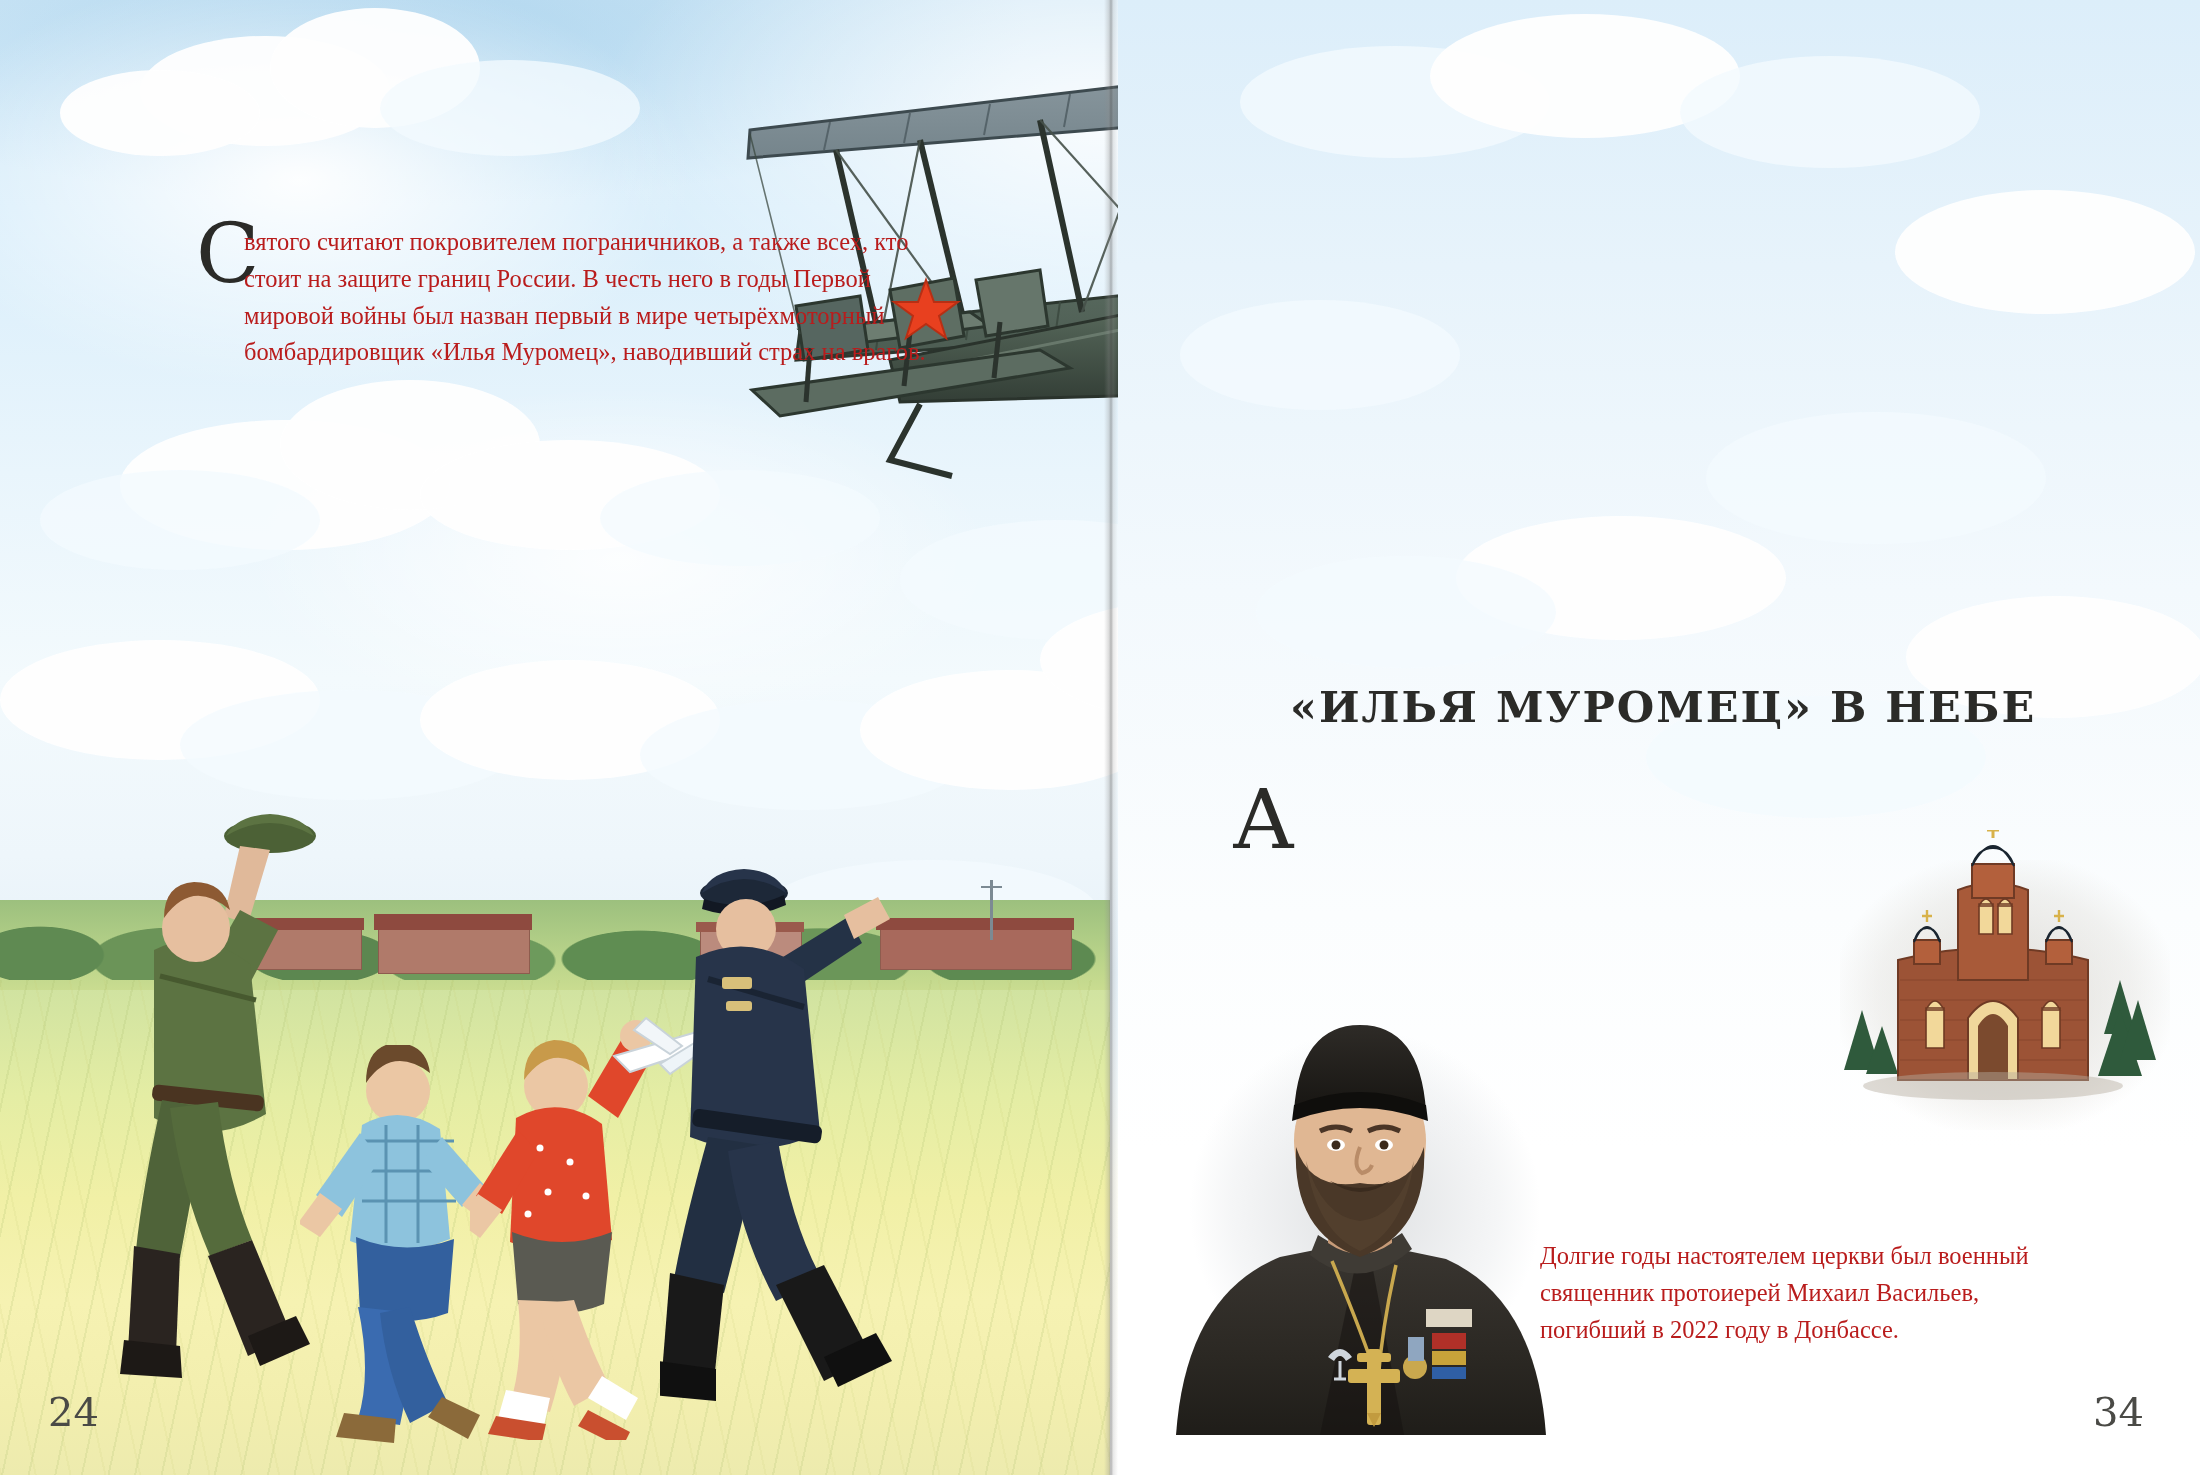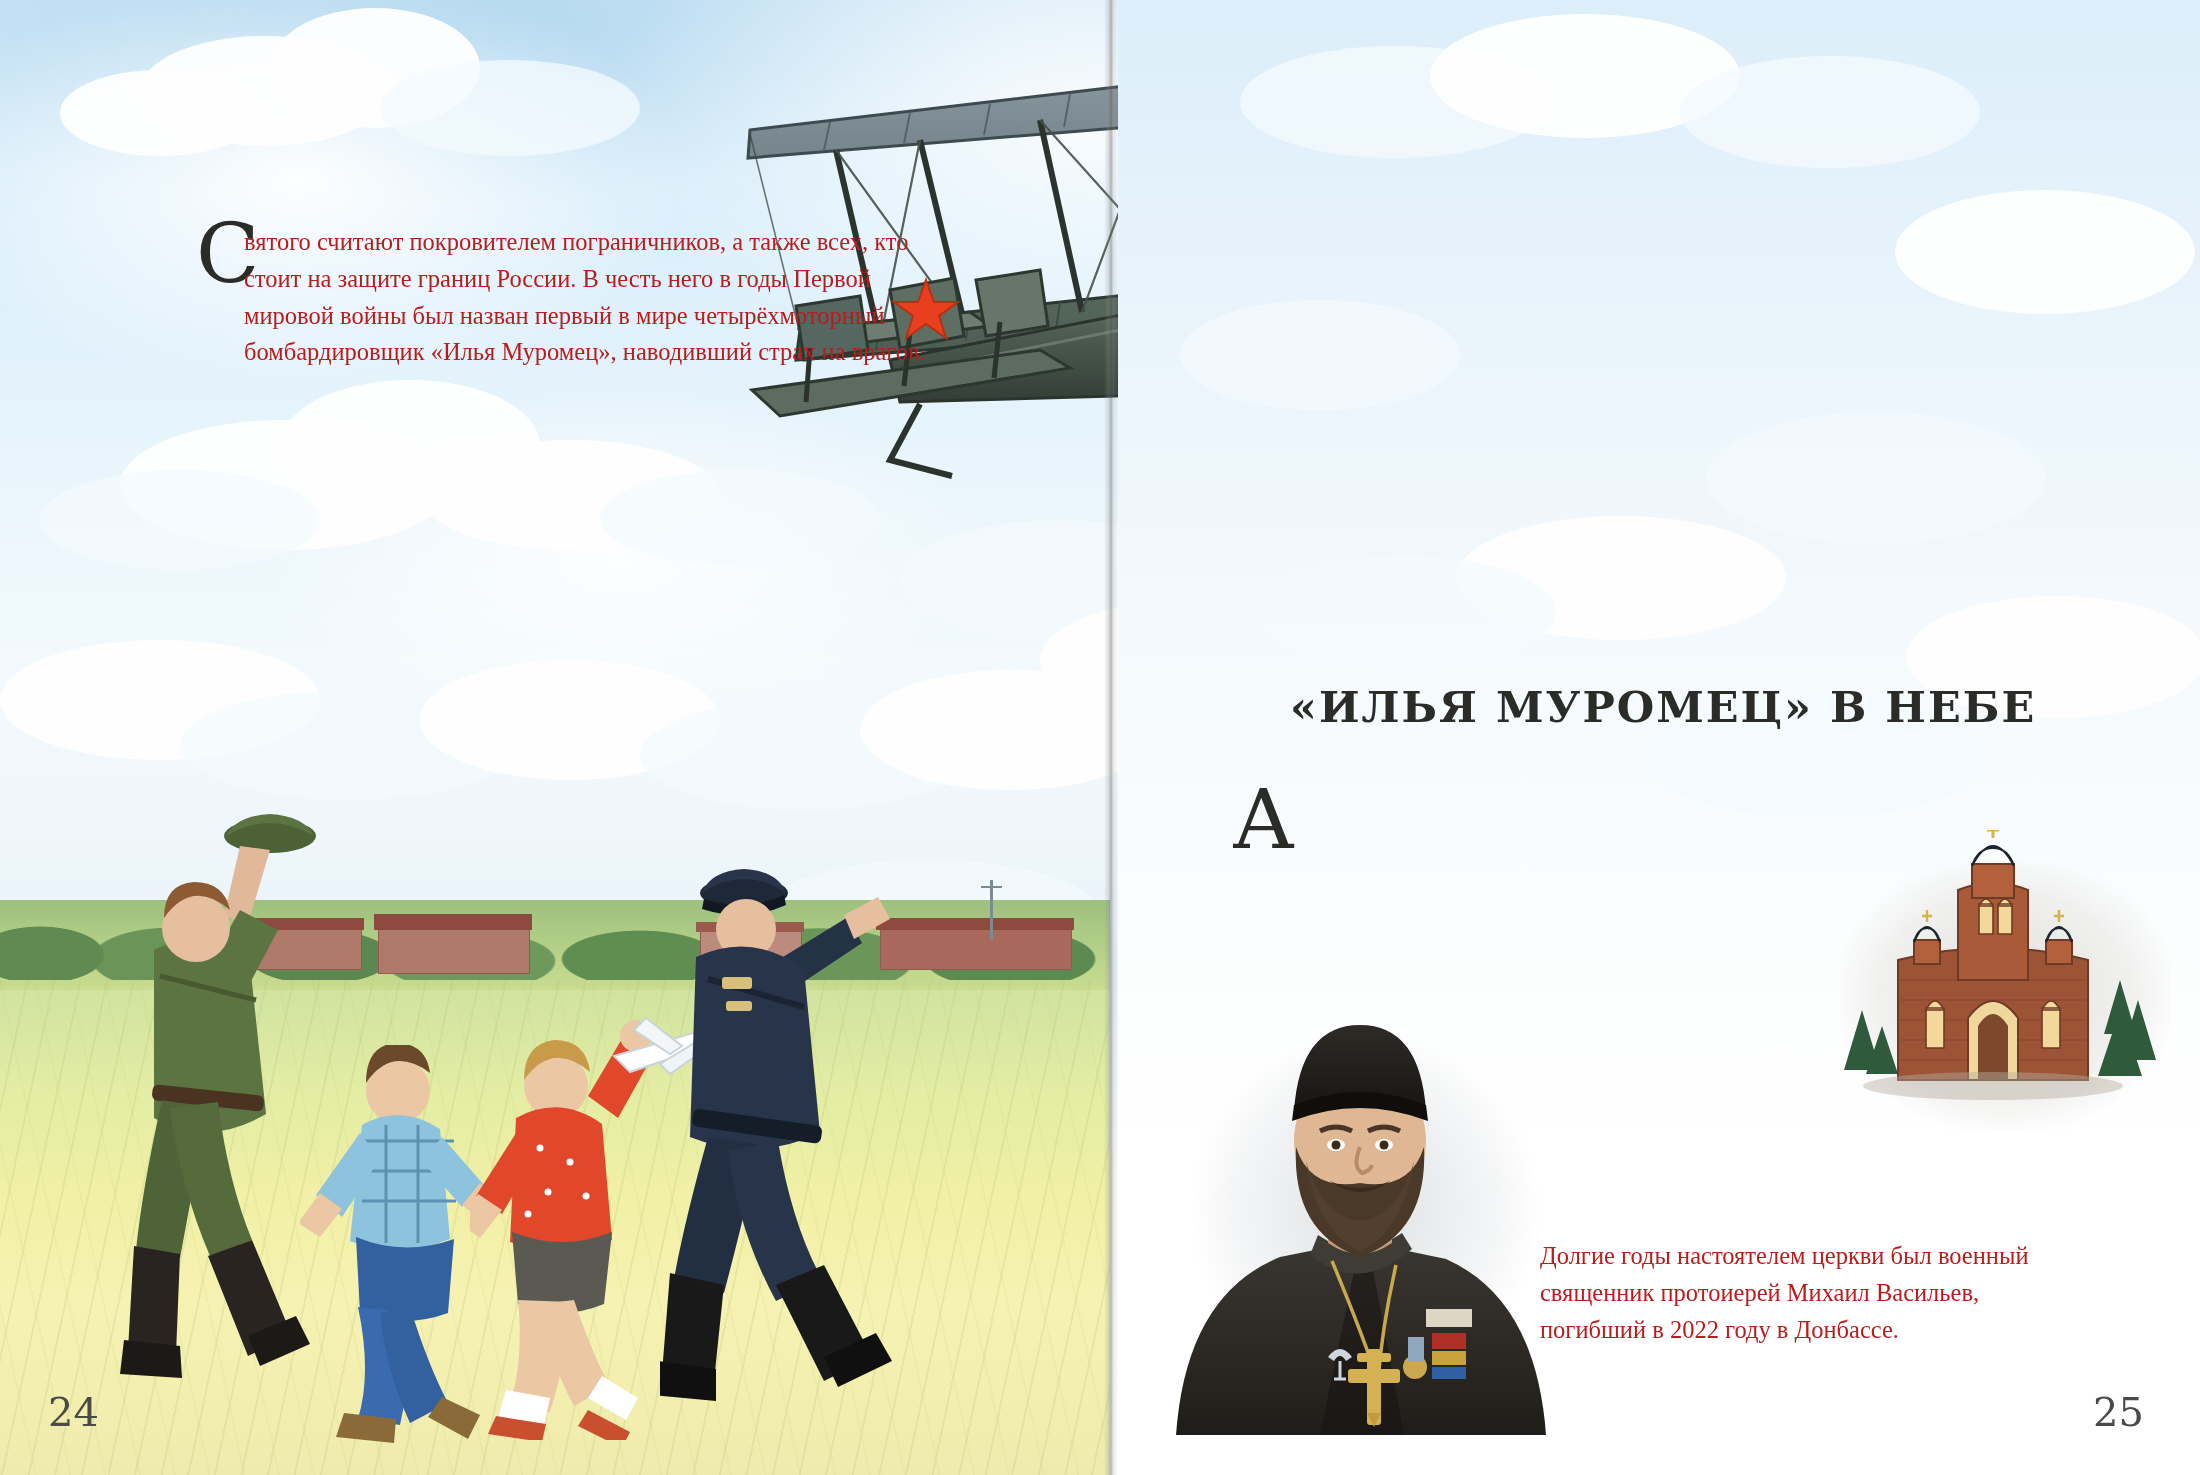--- a/index.html
+++ b/index.html
@@ -778,15 +778,15 @@
     <span class="txt">вятого считают покровителем пограничников, а также всех, кто стоит на защите границ России. В честь него в годы Первой мировой войны был назван первый в мире четырёхмоторный бомбардировщик «Илья Муромец», наводивший страх на врагов.</span>
   </div>
 
   <div class="heading" id="heading-right">«Илья Муромец» в небе</div>
 
   <div class="dropcap" id="dropcap-right">А</div>
 
   <div class="bodytext" id="para-right-2">Долгие годы настоятелем церкви был военный священник протоиерей Михаил Васильев, погибший в 2022 году в Донбассе.</div>
 
   <div class="pagenum" id="pagenum-left">24</div>
-  <div class="pagenum" id="pagenum-right">25</div>
+  <div class="pagenum" id="pagenum-right">34</div>
 
 </div>
 
 </body></html>

